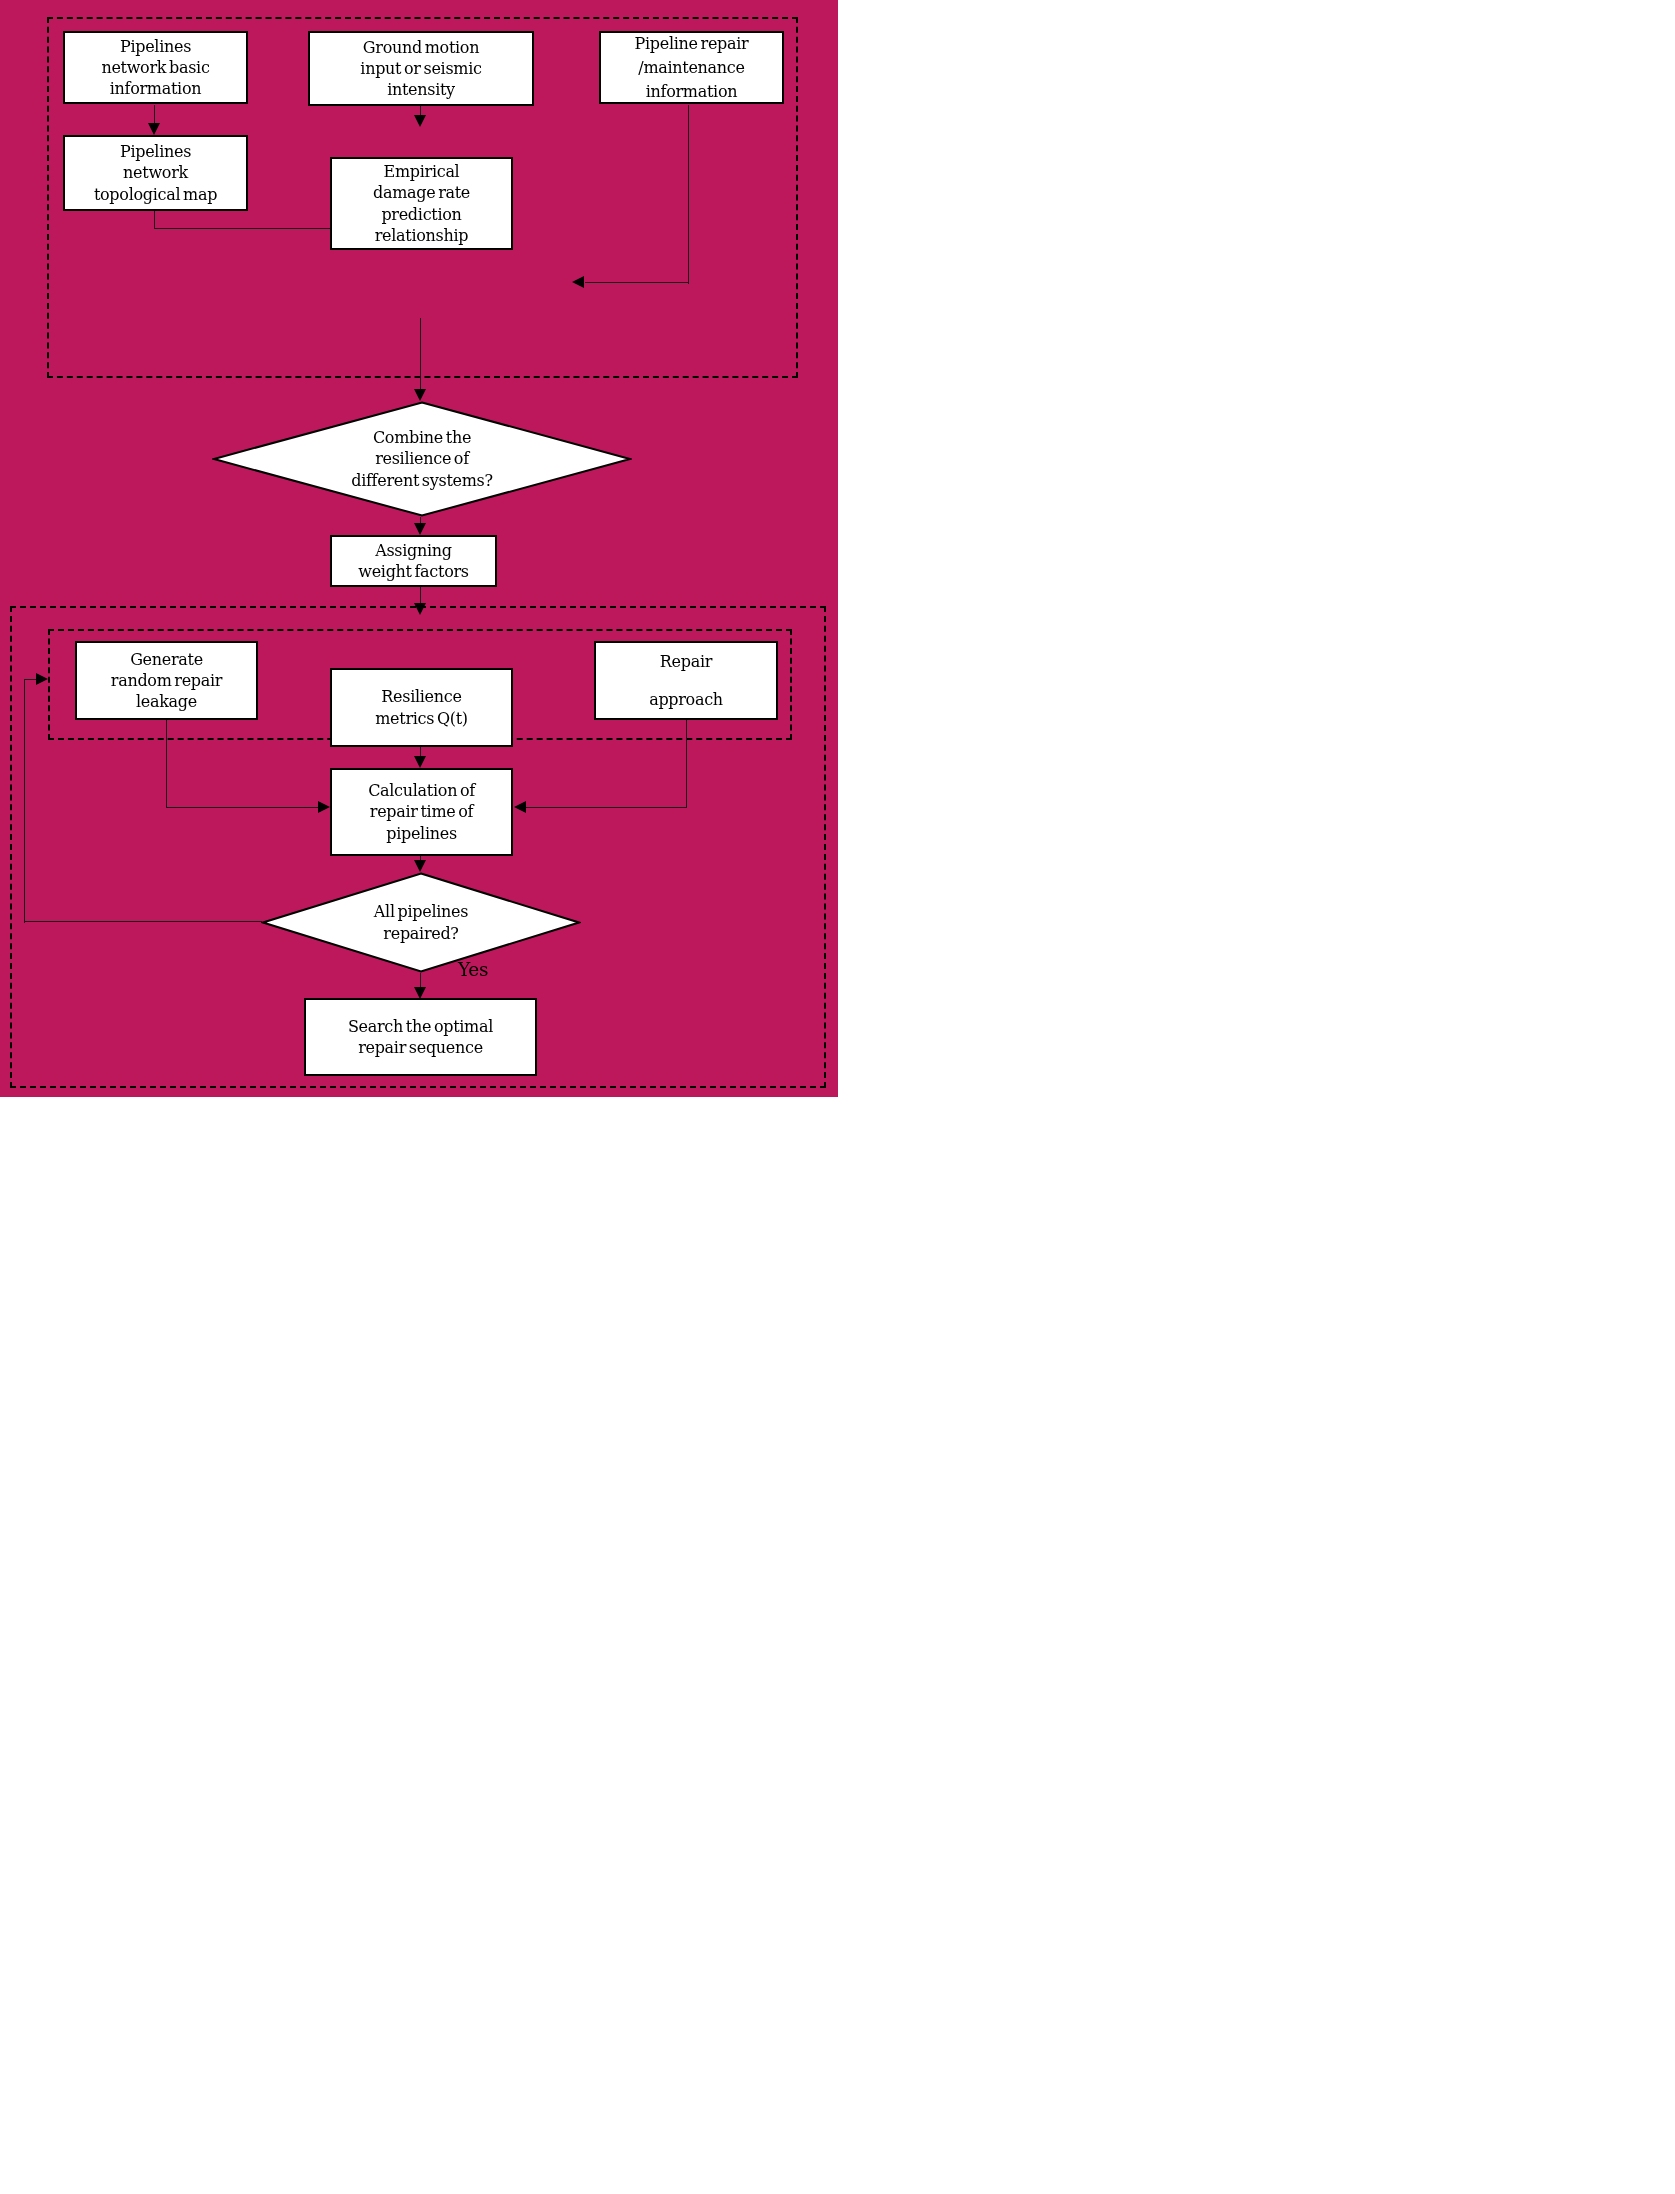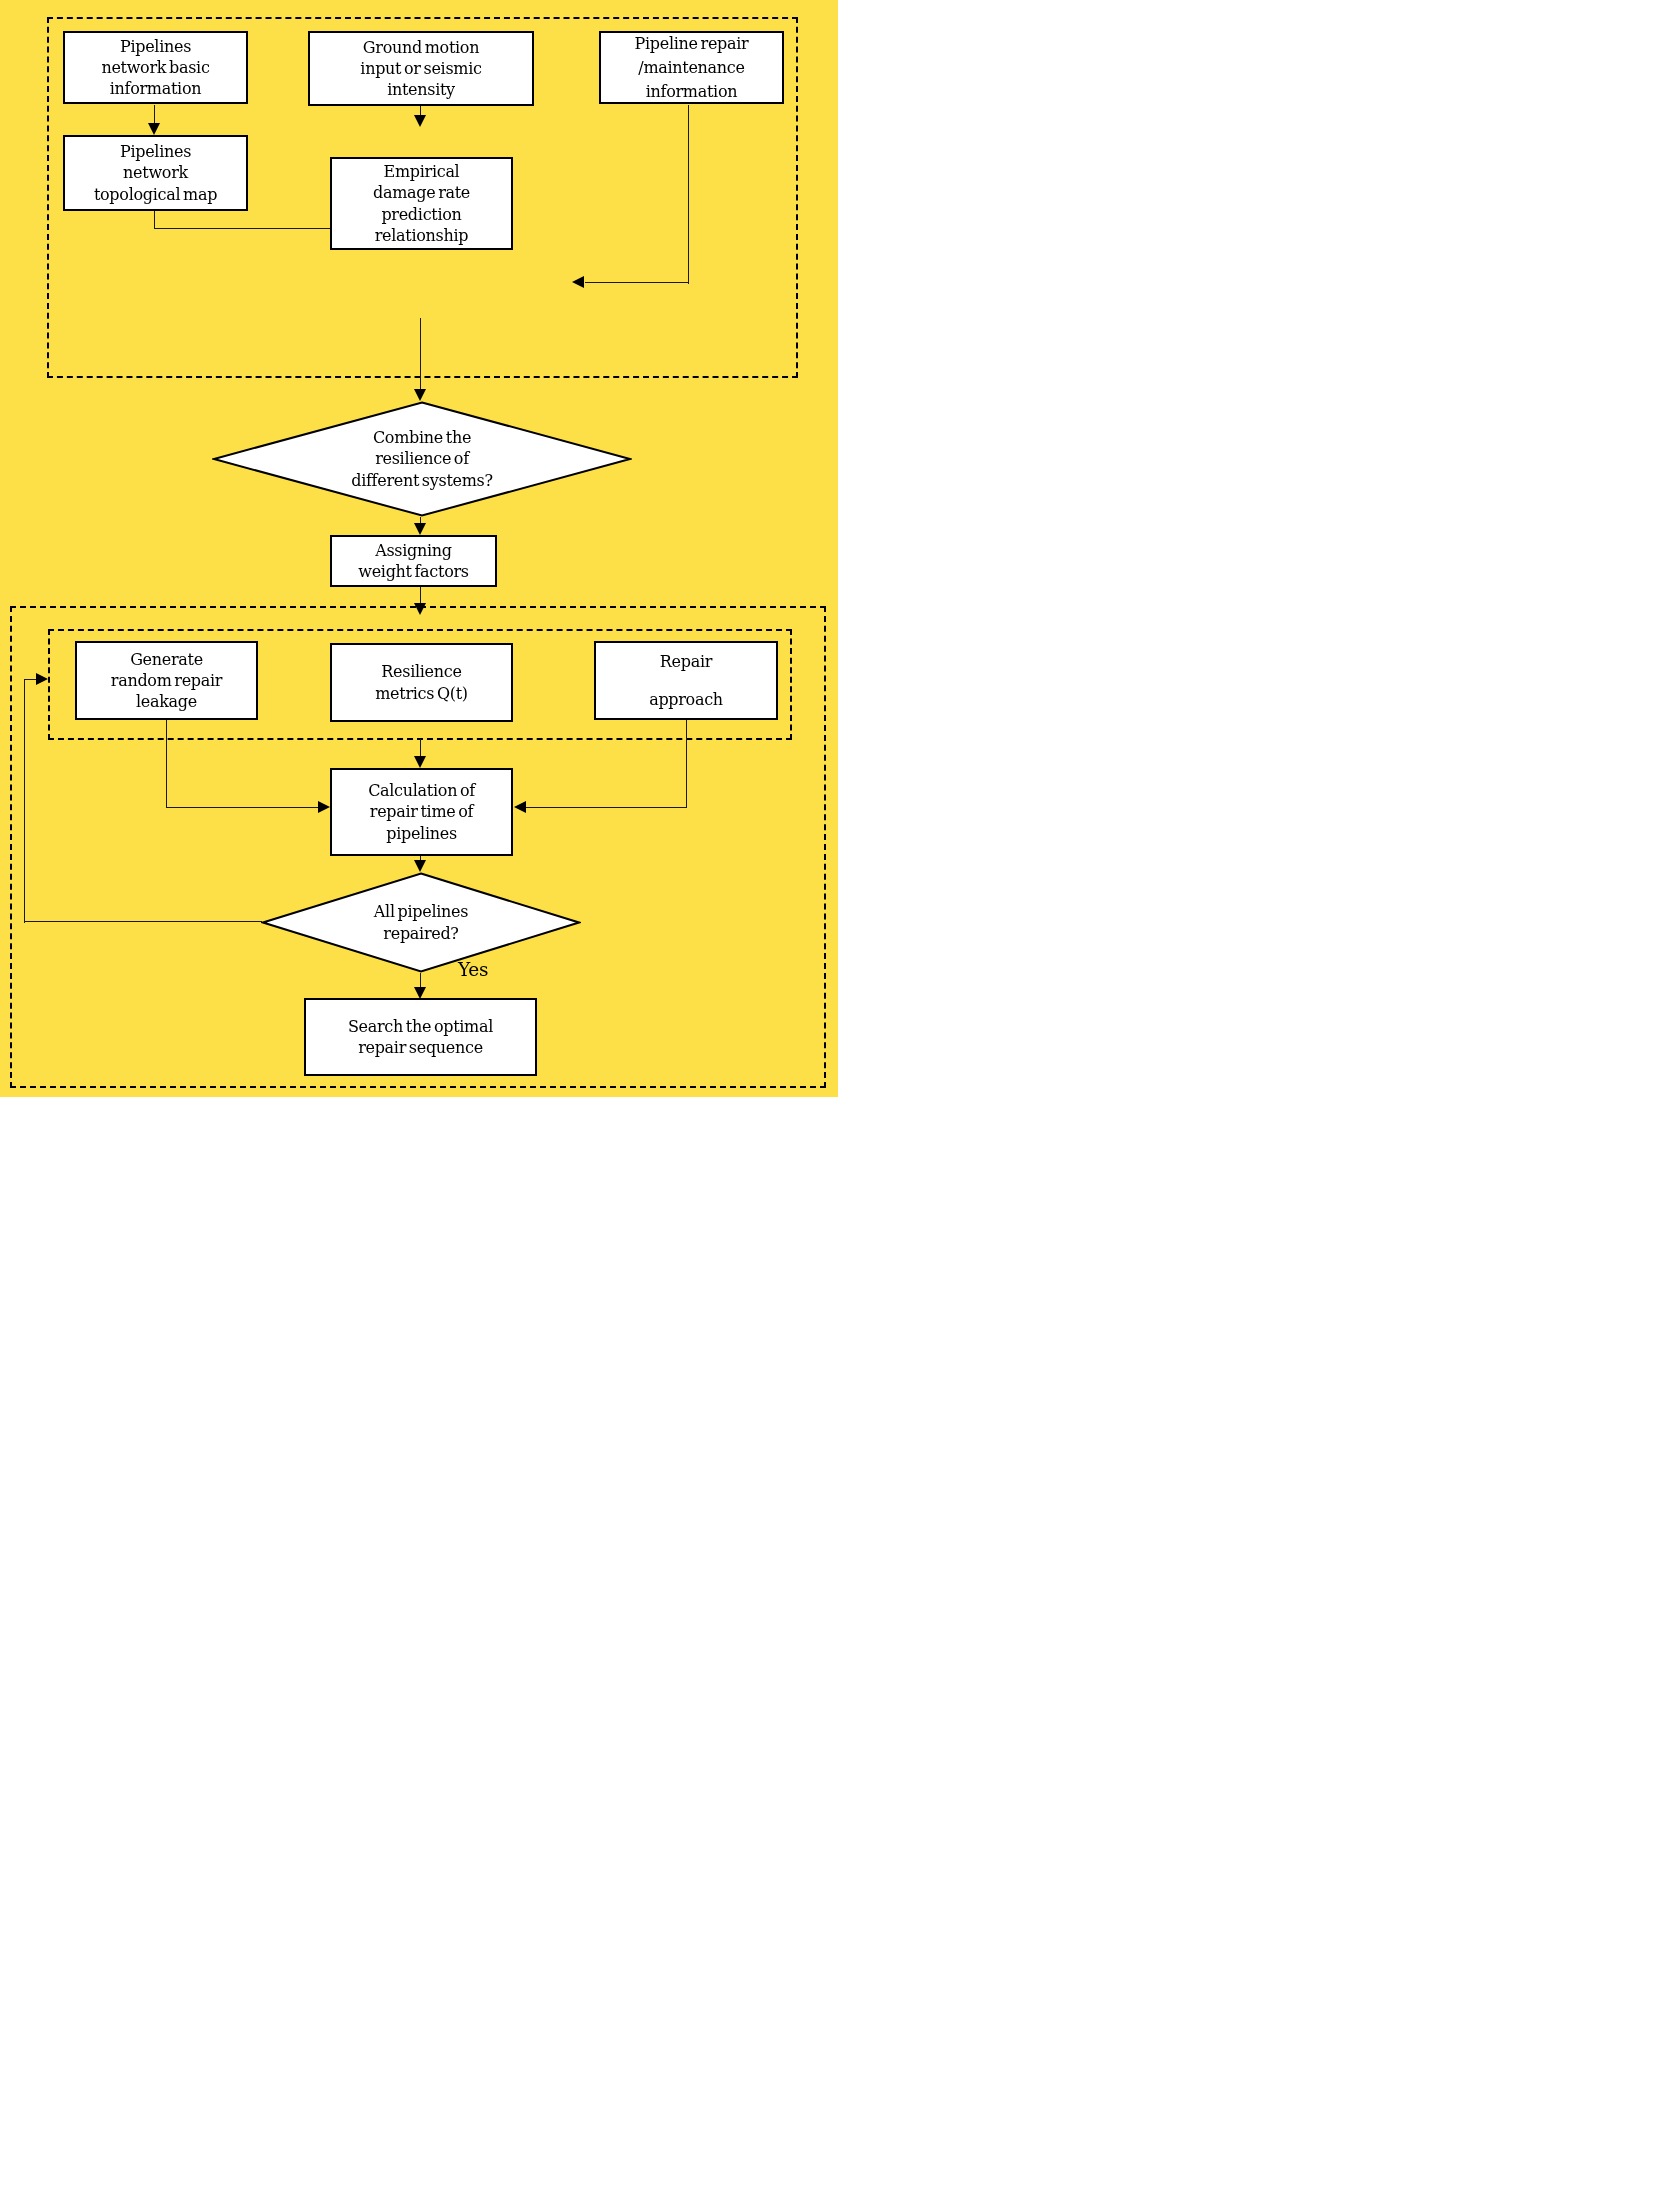--- a/index.html
+++ b/index.html
@@ -1,21 +1,21 @@
 <!DOCTYPE html>
 <html style="font-size:10.6px"><head>
 <meta charset="utf-8">
 <style>
   * { box-sizing: border-box; margin: 0; padding: 0; }
   html, body { background: #ffffff; }
   #canvas {
     position: relative;
     width: 838px;
     height: 1097px;
-    background: #fde047;
+    background: #be185d;
     font-family: "DejaVu Serif", "Liberation Serif", serif;
     color: #000;
   }
   .box {
     position: absolute;
     border: 2px solid #000;
     background: #fff;
     display: flex;
     flex-direction: column;
     align-items: center;
@@ -75,21 +75,21 @@
 
   
   #box-basic    { left: 63px;  top: 31px;   width: 185px; height: 73px; }
   #box-ground   { left: 308px; top: 31px;   width: 226px; height: 75px; }
   #box-repairinfo{ left: 599px; top: 31px;  width: 185px; height: 73px; justify-content: space-between; }
   #box-topo     { left: 63px;  top: 135px;  width: 185px; height: 76px; }
   #box-empirical{ left: 330px; top: 127px;  width: 183px; height: 93px; margin-top: 30px; }
   #box-estimate { left: 273px; top: 247px;  width: 299px; height: 70px; font-size: 15px; }
   #box-weights  { left: 330px; top: 535px;  width: 167px; height: 52px;  }
   #box-generate { left: 75px; top: 641px;  width: 183px; height: 79px; }
-  #box-metrics  { left: 330px; top: 643px;  width: 183px; height: 79px; }
+  #box-metrics  { left: 330px; top: 668px;  width: 183px; height: 79px; }
   #box-approach { left: 594px; top: 641px;  width: 184px; height: 79px; gap: 17px; }
   #box-calc     { left: 330px; top: 768px; width: 183px; height: 88px; align-items: center; }
   #box-search   { left: 304px; top: 998px; width: 233px; height: 78px; }
 
   
   #diamond-combine  { left: 212px; top: 401px;  width: 420px; height: 116px; }
   #diamond-repaired { left: 261px; top: 872px; width: 320px; height: 101px; }
 
   
   #c-a-d-v      { left: 154px; top: 105px;  height: 20px; }

